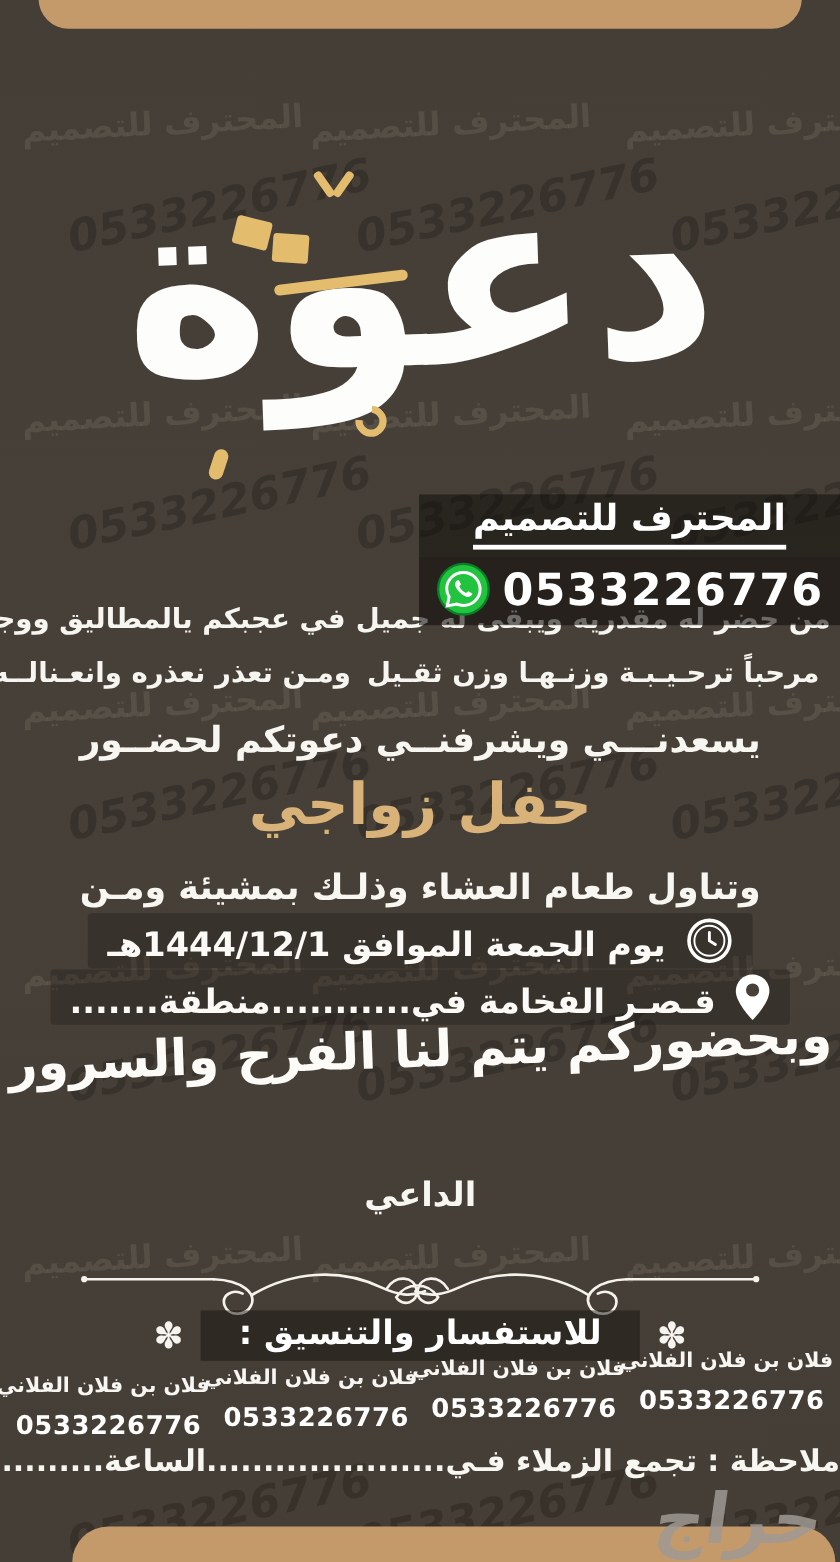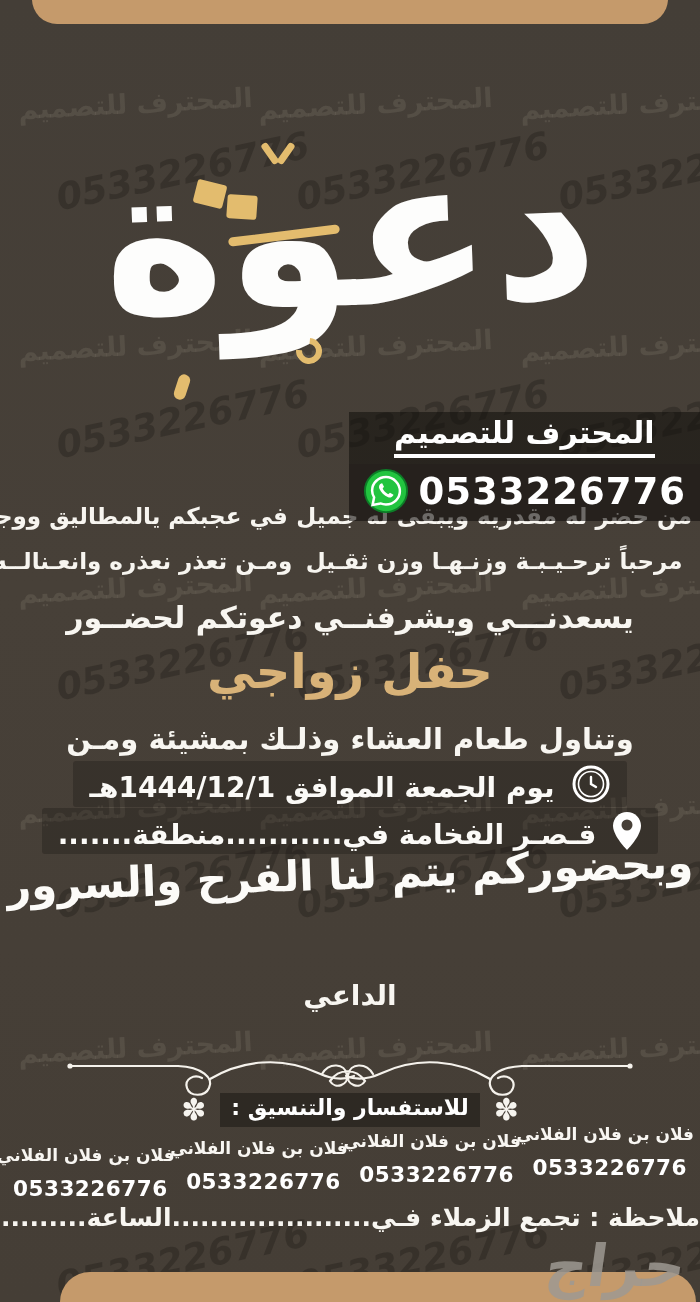--- a/index.html
+++ b/index.html
@@ -60,22 +60,22 @@
   
   .presence{top:850px; font-size:42px; color:#fcfbf8; transform:rotate(-2deg); white-space:nowrap;}
   .inviter-label{top:938px; font-size:28px;margin-top:41px;}
   .inviter-name{top:974px; font-size:41px; color:#dcb97f; white-space:nowrap;}
   
   .flourish{position:absolute; z-index:2; top:1046px; left:0; right:0; text-align:center;}
   
   .contact-header{position:absolute; z-index:2; top:1092px; left:0; right:0;
     display:flex; align-items:center; justify-content:center; gap:14px;}
   .flower{font-size:30px; color:#f6f4ef;}
-  .header-box{background:rgba(22,20,16,.5); padding:2px 11px 7px;
-    font-size:22px; font-weight:bold; color:#ffffff;}
+  .header-box{background:rgba(22,20,16,.5); padding:2px 32px 7px;
+    font-size:28px; font-weight:bold; color:#ffffff;}
   .contacts{position:absolute; z-index:2; top:1124px; left:0; right:0; padding:0 6px;
     display:flex; justify-content:space-between;}
   .contact{width:24.5%; text-align:center;}
   .contact:nth-child(2){transform:translateY(7px);}
   .contact:nth-child(3){transform:translateY(14px);}
   .contact:nth-child(4){transform:translateY(21px);}
   .c-name{font-size:17px; font-weight:bold; color:#f8f6f2; white-space:nowrap;}
   .c-phone{font-size:21.5px; font-weight:bold; color:#ffffff; margin-top:11px; letter-spacing:.5px;}
   
   .note1{top:1203px; font-size:25px; white-space:nowrap;}

